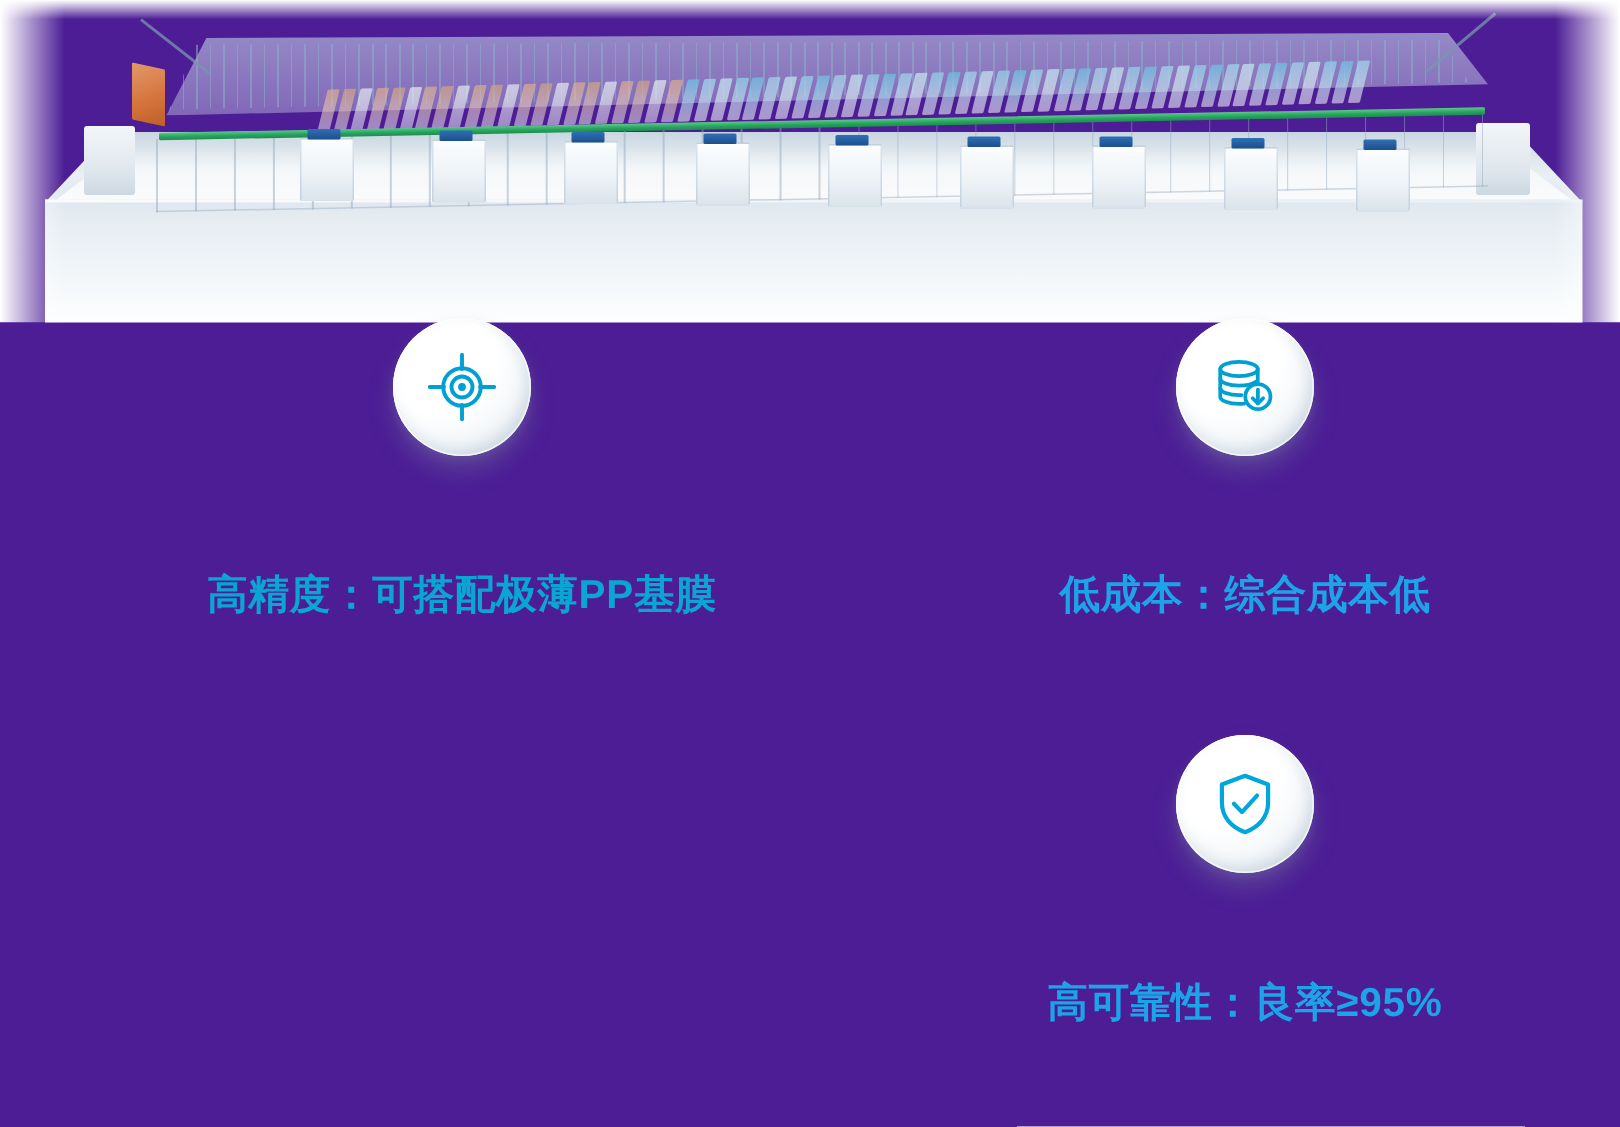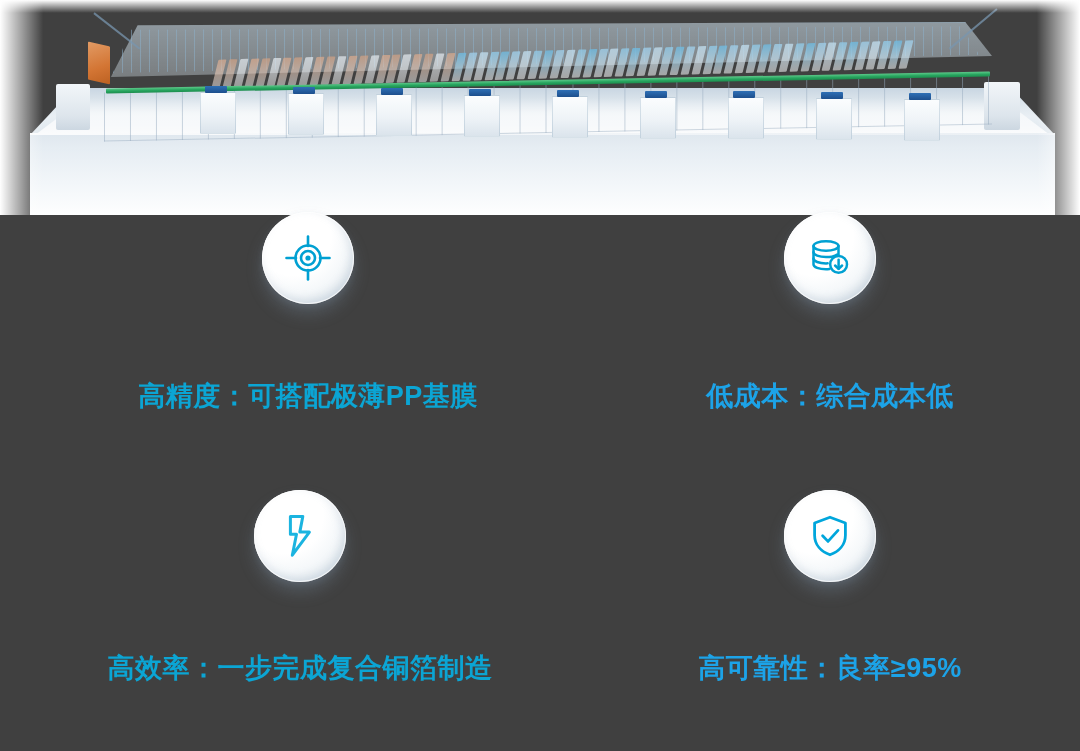--- a/index.html
+++ b/index.html
@@ -14,21 +14,21 @@
     font-family: "Liberation Sans", "DejaVu Sans", sans-serif;
     overflow: hidden;
     position: relative;
   }
 
   
   #stage {
     position: relative;
     width: 1080px;
     height: 751px;
-    background: #404040;
+    background: #4c1d95;
     overflow: hidden;
   }
 
   
   .hero {
     position: absolute;
     left: 0;
     top: 0;
     width: 1080px;
     height: 215px;
@@ -448,32 +448,20 @@
             <path d="M6.5 23.6c0 2.65 5.6 4.8 12.5 4.8 .55 0 1.1-.014 1.63-.04"></path>
             <circle cx="31.6" cy="29.4" r="8.4"></circle>
             <path d="M31.6 24.7v9.1"></path>
             <path d="M28.1 30.5l3.5 3.4 3.5-3.4"></path>
           </svg>
         </div>
       </div>
       <div class="feature-label" style="color: rgb(28, 163, 232);">低成本：综合成本低</div>
     </div>
 
-    <div class="feature r2c1">
-      <div class="pearl-wrap">
-        <div class="pearl"></div>
-        <div class="pearl-rim"></div>
-        <div class="pearl-icon">
-          <svg width="46" height="46" viewBox="0 0 46 46" fill="none" stroke="#1bb4e0" stroke-width="3" stroke-linecap="round" stroke-linejoin="round">
-            <path d="M25.8 3.5H13.4v17.8h6.1l-4.2 20.9 17.1-23.1h-9.6z"></path>
-          </svg>
-        </div>
-      </div>
-      <div class="feature-label" style="color: rgb(11, 165, 212);">高效率：一步完成复合铜箔制造</div>
-    </div>
 
     <div class="feature r2c2">
       <div class="pearl-wrap">
         <div class="pearl"></div>
         <div class="pearl-rim"></div>
         <div class="pearl-icon">
           <svg width="46" height="46" viewBox="0 0 46 46" fill="none" stroke="#00a6dc" stroke-width="2.8" stroke-linecap="round" stroke-linejoin="round">
             <path d="M23 4.2 38.4 10v12.2c0 9.6-6.6 16.4-15.4 19.6C14.2 38.6 7.6 31.8 7.6 22.2V10z"></path>
             <path d="M15.6 22.8l5.4 5.6 10-11"></path>
           </svg>

